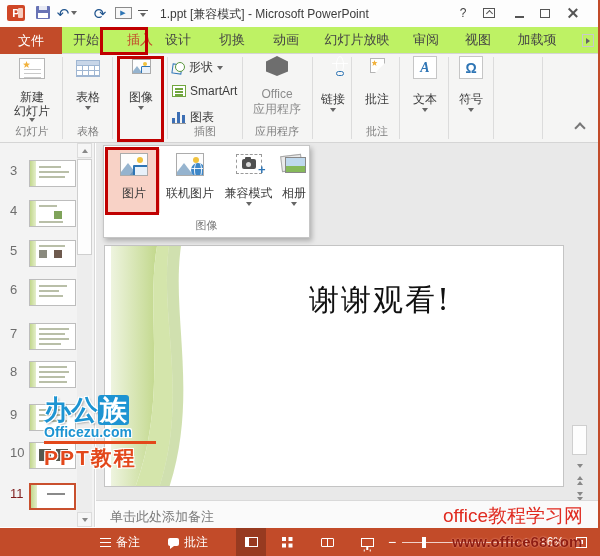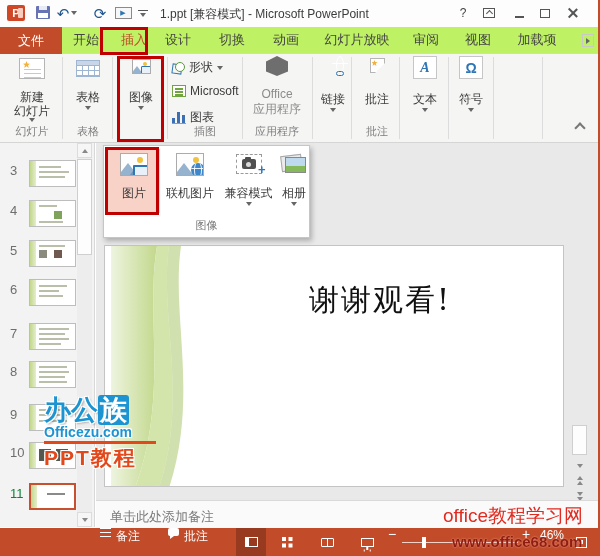--- a/index.html
+++ b/index.html
@@ -107,42 +107,42 @@
 
   
   .panel{position:absolute;left:0;top:143px;width:95px;height:384px;background:#F3F3F3;border-right:1px solid #D8D8D8}
   .slide-item{position:absolute;left:0;width:78px;height:30px}
   .slide-num{position:absolute;left:10px;top:3px;font-size:13px;color:#6E6E6E}
   .mini{position:absolute;left:29px;top:0;width:47px;height:27px;background:#fff;border:1px solid #BDBDBD;overflow:hidden}
   .mini .band{position:absolute;left:0;top:0;bottom:0;width:6px;background:linear-gradient(90deg,#C2D78C,#E4EECB)}
   .mini .ln{position:absolute;left:9px;height:1.5px;background:#B9BFA8}
   .mini .blk{position:absolute;width:8px;height:8px;background:#8A8A7E}
   .slide-item.selected .mini{border:2px solid #C9502E}
-  .slide-item.selected .slide-num{color:#15803d}
+  .slide-item.selected .slide-num{color:#7f1d1d}
   .vsb{position:absolute;right:2px;top:0;width:15px;height:384px;background:#EDEDED}
   .vsb-btn{position:absolute;left:0;width:15px;height:15px;background:#F6F6F6;border:1px solid #DCDCDC;display:flex;align-items:center;justify-content:center}
   .tri-up{width:0;height:0;border-left:3.5px solid transparent;border-right:3.5px solid transparent;border-bottom:4.5px solid #888}
   .tri-dn{width:0;height:0;border-left:3.5px solid transparent;border-right:3.5px solid transparent;border-top:4.5px solid #888}
   .vsb-thumb{position:absolute;left:0;width:15px;background:#FDFDFD;border:1px solid #CFCFCF}
 
   
   .editor{position:absolute;left:96px;top:143px;width:504px;height:357px;background:#E9E9E9}
   .slide{position:absolute;left:8px;top:102px;width:460px;height:242px;background:#fff;border:1px solid #C4C4C4;overflow:hidden}
   .slide-title{position:absolute;left:130px;top:34px;width:290px;text-align:center;
     font-family:"DejaVu Serif","Liberation Serif",serif;font-size:30px;letter-spacing:2px;color:#111}
   .rsb-thumb{position:absolute;left:476px;top:282px;width:15px;height:30px;background:#FDFDFD;border:1px solid #CFCFCF}
   .rsb-btn{position:absolute;left:476px;width:15px;height:13px;display:flex;flex-direction:column;align-items:center;justify-content:center;gap:1px}
 
   
   .notes{position:absolute;left:96px;top:500px;width:504px;height:28px;background:#FAFAFA;border-top:1px solid #D9D9D9}
   .notes-ph{position:absolute;left:14px;top:7px;font-size:13px;color:#7A7A7A}
 
   
   .statusbar{position:absolute;left:0;top:528px;width:100%;height:28px;background:#C24B29;color:#fff}
-  .sb-item{position:absolute;top:0;height:28px;display:flex;align-items:flex-start;gap:5px;font-size:12px;color:#fff}
+  .sb-item{position:absolute;top:0;height:28px;display:flex;align-items:center;gap:5px;font-size:12px;color:#fff}
   .sb-view{position:absolute;top:0;height:28px;width:30px;display:flex;align-items:center;justify-content:center}
   .sb-view.active{background:rgba(0,0,0,.22)}
   .ic-sbnotes{width:11px;height:9px;background:repeating-linear-gradient(#fff 0 1.5px,transparent 1.5px 4px)}
   .ic-sbcmt{width:11px;height:8px;background:#fff;border-radius:2px;position:relative}
   .ic-sbcmt:after{content:"";position:absolute;left:2px;bottom:-3px;border-style:solid;border-width:3px 4px 0 0;border-color:#fff transparent transparent transparent}
   .ic-normal{width:13px;height:10px;border:1px solid #fff;position:relative}
   .ic-normal:before{content:"";position:absolute;left:0;top:0;width:3.5px;height:100%;background:#fff}
   .ic-sorter{width:4.5px;height:4.5px;background:#fff;box-shadow:6.5px 0 #fff,0 6.5px #fff,6.5px 6.5px #fff;margin:-6px 0 0 -6px}
   .ic-book{width:13px;height:9px;border:1px solid #fff;border-radius:1px;position:relative}
   .ic-book:before{content:"";position:absolute;left:50%;top:0;bottom:0;width:1px;background:#fff}
@@ -205,21 +205,21 @@
       <span class="max-ic"></span>
     </div>
     <div class="abs winbtn" style="left:562px">
       <span class="close-ic"></span>
     </div>
   </div>
 
   <div class="tabrow">
     <div class="file-tab">文件</div>
     <div class="tab" style="left:66px;width:40px">开始</div>
-    <div class="tab active" style="left:112px;width:44px">插入</div>
+    <div class="tab active" style="left:118px;width:44px">插入</div>
     <div class="tab" style="left:158px;width:40px">设计</div>
     <div class="tab" style="left:212px;width:40px">切换</div>
     <div class="tab" style="left:266px;width:40px">动画</div>
     <div class="tab" style="left:318px;width:78px">幻灯片放映</div>
     <div class="tab" style="left:406px;width:40px">审阅</div>
     <div class="tab" style="left:458px;width:40px">视图</div>
     <div class="tab" style="left:510px;width:54px">加载项</div>
     <div class="tab-arrow">
         <span class="r"></span>
       </div>
@@ -262,21 +262,21 @@
       <span class="tri dd" style="top:52px"></span>
     </div>
 
     <div class="rowbtn" style="left:172px;top:5px">
       <span class="ic-shapes"></span>
       <span>形状</span>
       <span class="tri"></span>
     </div>
     <div class="rowbtn" style="left:172px;top:30px">
       <span class="ic-smartart"></span>
-      <span>Microsoft</span>
+      <span>SmartArt</span>
     </div>
     <div class="rowbtn" style="left:172px;top:55px">
       <span class="ic-chart">
           <i style="left:0;height:5px"></i>
           <i style="left:5px;height:11px"></i>
           <i style="left:10px;height:8px"></i>
         </span>
       <span>图表</span>
     </div>
     <div class="grouplabel" style="left:170px;width:70px">插图</div>

